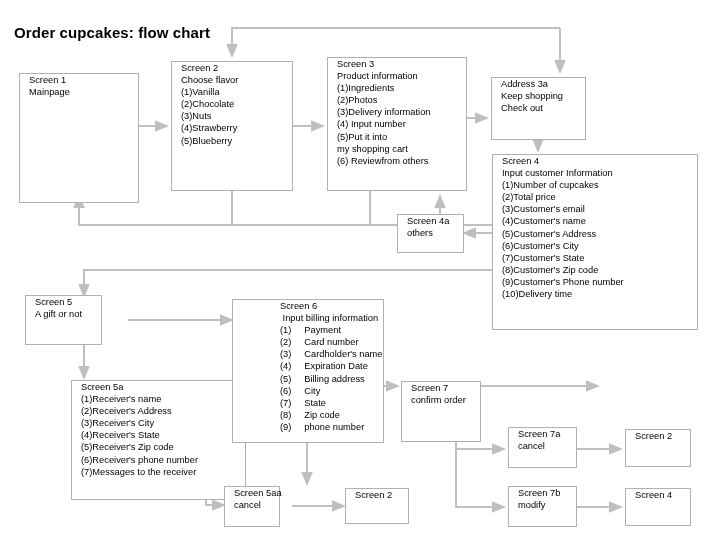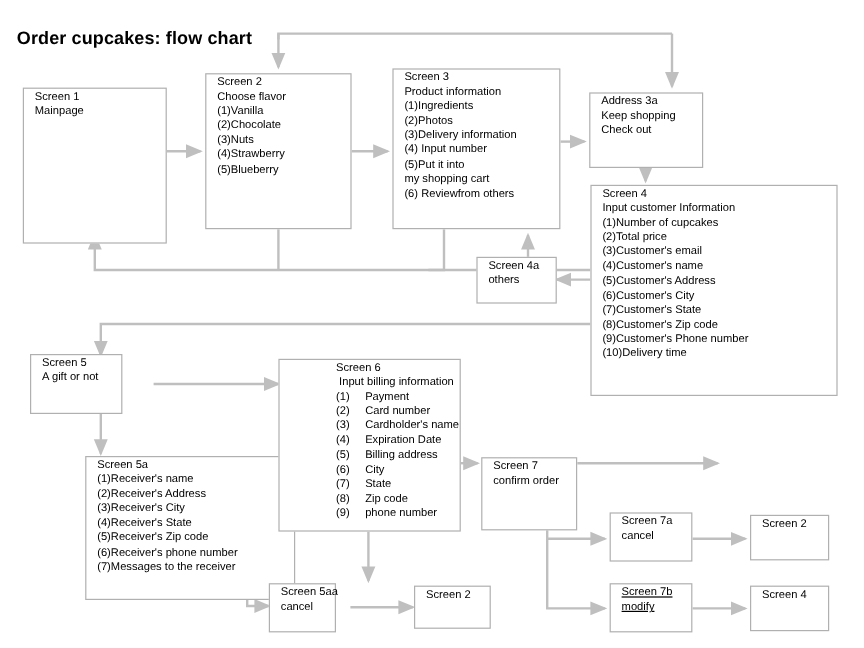--- a/index.html
+++ b/index.html
@@ -197,21 +197,21 @@
   <div class="node" style="left:401px;top:357px;width:80px;height:61px;margin-top:24px;">
     <div class="lines">Screen 7
 confirm order</div>
   </div>
 
   <div class="node" style="left:508px;top:427px;width:69px;height:41px;">
     <div class="lines">Screen 7a
 cancel</div>
   </div>
 
-  <div class="node" style="left:508px;top:486px;width:69px;height:41px;text-decoration:underline;">
+  <div class="node" style="left:508px;top:486px;width:69px;height:41px;">
     <div class="lines">Screen 7b
 modify</div>
   </div>
 
 
   <div class="node" style="left:345px;top:488px;width:64px;height:36px;">
     <div class="lines">Screen 2</div>
   </div>
 
   <div class="node" style="left:625px;top:429px;width:66px;height:38px;">

